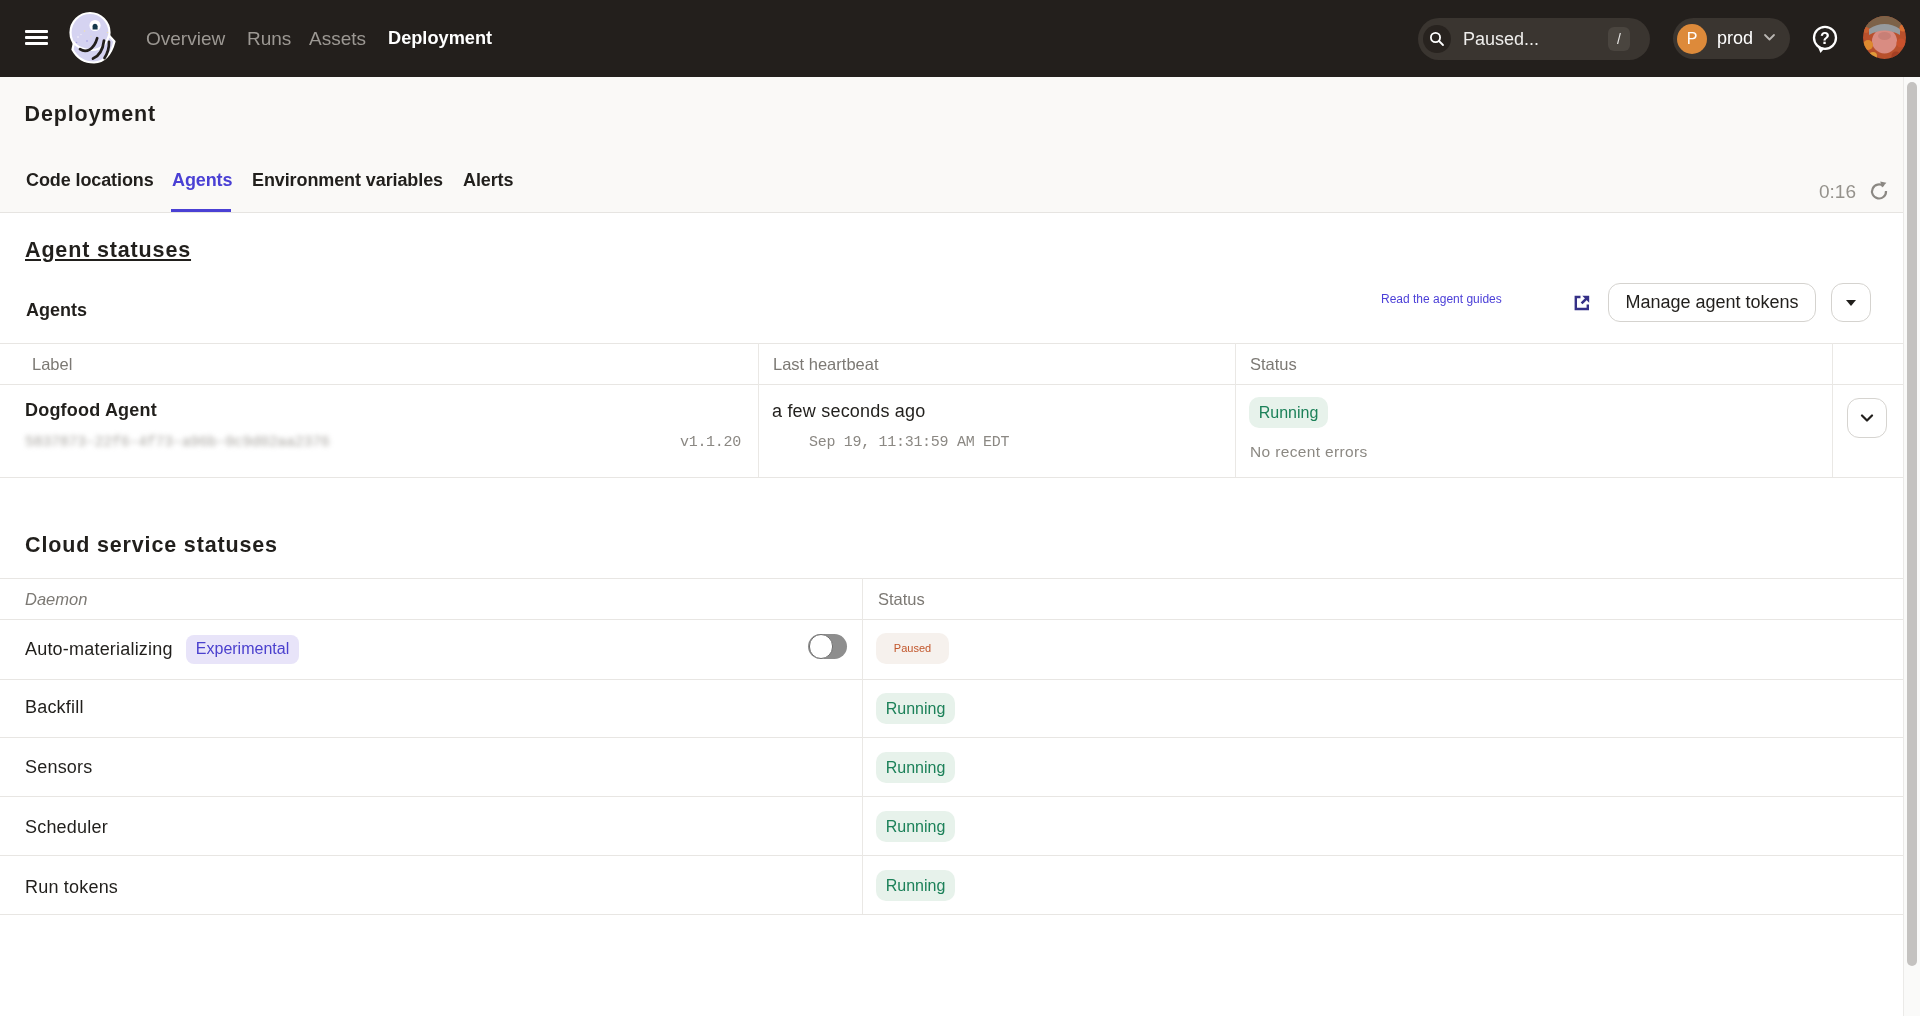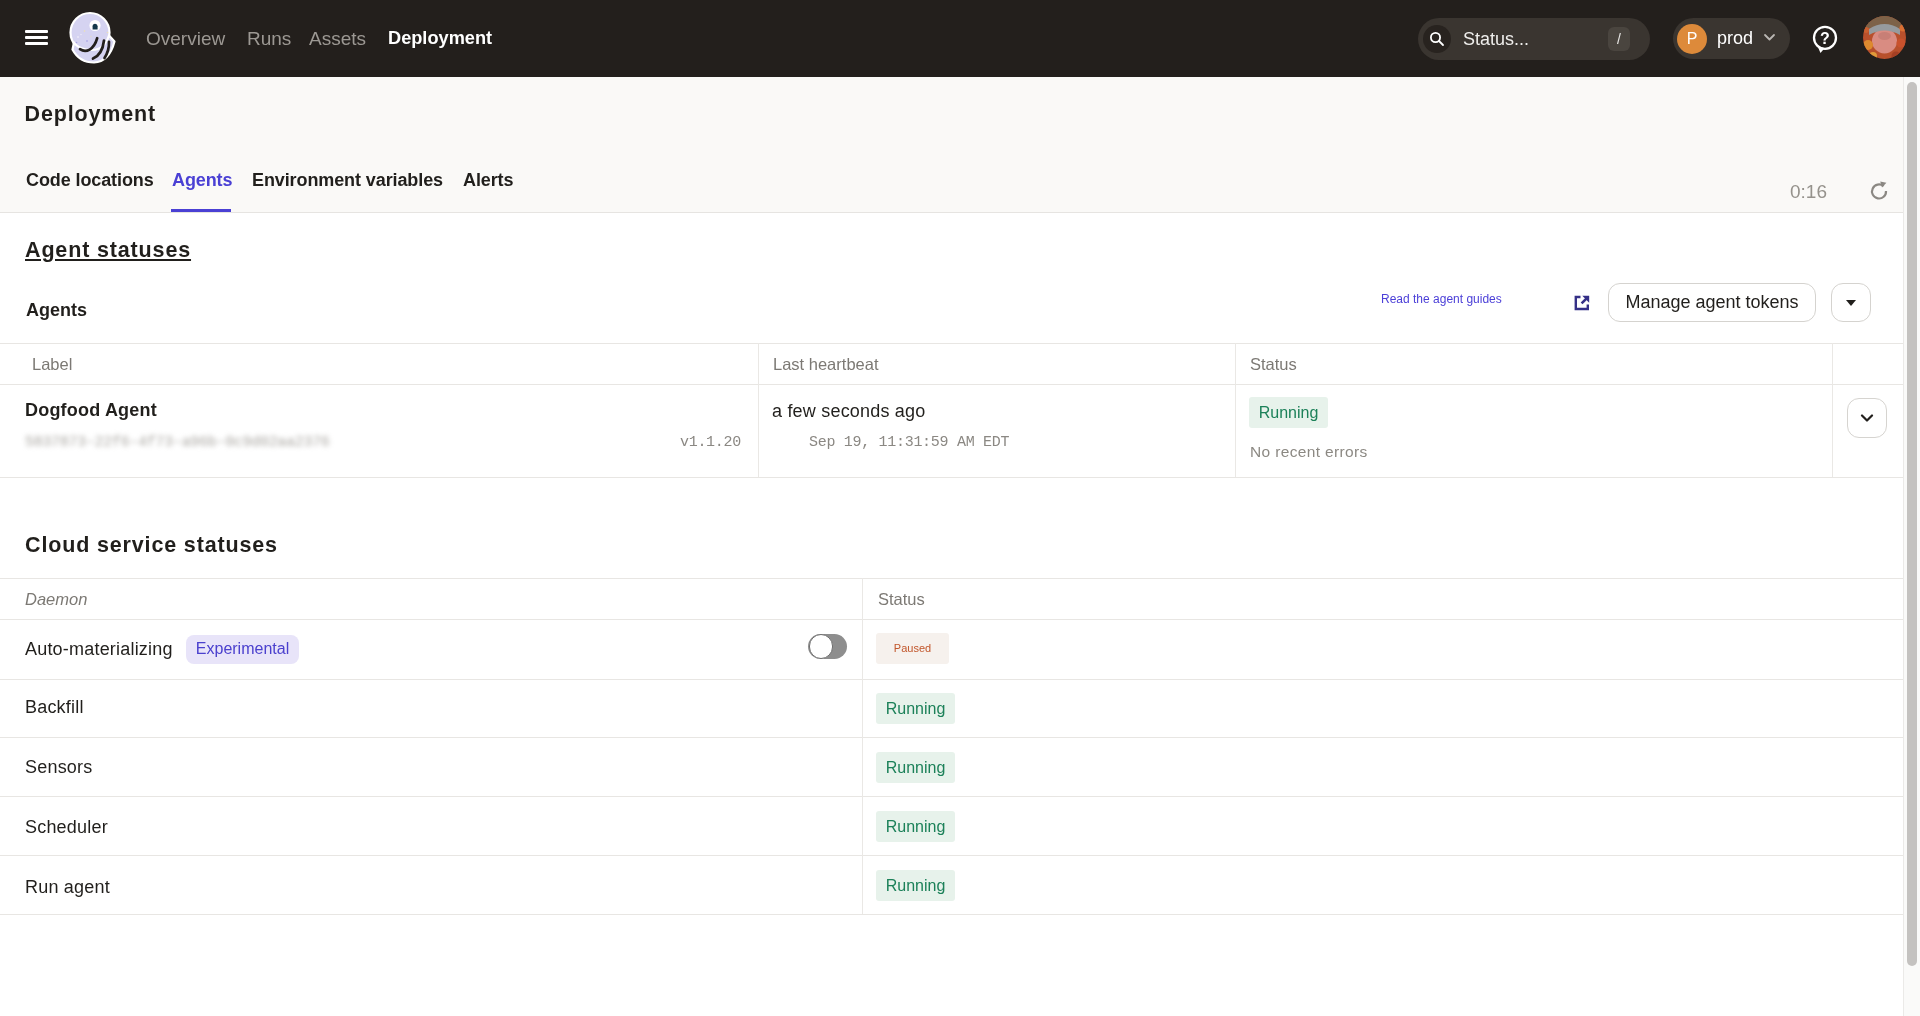--- a/index.html
+++ b/index.html
@@ -17,21 +17,21 @@
   #header { position:absolute; left:0; top:77px; width:1920px; height:136px;
     background:#FAF9F7; border-bottom:1px solid #E6E4E1; }
   .h1 { font-size:21.5px; font-weight:700; color:#211F1C; letter-spacing:0.85px; }
   .tab { font-size:18px; font-weight:700; color:#211F1C; letter-spacing:-0.1px; }
   
   .hline { position:absolute; left:0; width:1903px; height:1px; background:#E8E6E3; }
   .vline { position:absolute; width:1px; background:#EAE8E5; }
   .th { position:absolute; font-size:16.5px; color:#7C7974; }
   .cell { position:absolute; font-size:18px; color:#211F1C; letter-spacing:0.2px; }
   .mono { font-family:"Liberation Mono", monospace; font-size:15px; letter-spacing:-0.3px; color:#8B8883; }
-  .tag { position:absolute; height:31px; border-radius:3px; display:flex; align-items:center;
+  .tag { position:absolute; height:31px; border-radius:10px; display:flex; align-items:center;
          justify-content:center; font-size:16px; }
   .tag.green { background:#E7F2EB; color:#1C8159; }
 </style>
 </head>
 <body>
 
 <div id="topbar">
   <div class="bar" style="top:29.5px"></div>
   <div class="bar" style="top:35.5px"></div>
   <div class="bar" style="top:41.5px"></div>
@@ -57,21 +57,21 @@
   <div class="nav" style="left:388px">
       <b style="font-size:18.2px">Deployment</b>
     </div>
 
   <div class="pill" style="left:1418px;top:18px;width:232px;height:42px;"></div>
   <div class="abs" style="left:1423px;top:25px;width:28px;height:28px;border-radius:50%;background:#28231F;"></div>
   <svg class="abs" style="left:1429px;top:31px" width="16" height="16" viewBox="0 0 16 16">
     <circle cx="6.5" cy="6.5" r="4.6" fill="none" stroke="#fff" stroke-width="1.8"></circle>
     <path d="M 10,10 L 14,14" stroke="#fff" stroke-width="1.8" stroke-linecap="round"></path>
   </svg>
-  <div class="abs" style="left:1463px;top:18px;height:42px;display:flex;align-items:center;font-size:18px;color:#EFEEEC;">Status...</div>
+  <div class="abs" style="left:1463px;top:18px;height:42px;display:flex;align-items:center;font-size:18px;color:#EFEEEC;">Paused...</div>
   <div class="abs" style="left:1608px;top:27px;width:22px;height:24px;background:#4A453F;border-radius:6px;display:flex;align-items:center;justify-content:center;color:#E8E7E5;font-size:14px;">/</div>
 
   <div class="pill" style="left:1673px;top:18px;width:117px;height:41px;border-radius:20.5px;"></div>
   <div class="abs" style="left:1677px;top:23.5px;width:30px;height:30px;border-radius:50%;background:#DD8A3A;display:flex;align-items:center;justify-content:center;color:#fff;font-size:16px;">P</div>
   <div class="abs" style="left:1717px;top:18px;height:41px;display:flex;align-items:center;font-size:18px;color:#fff;">prod</div>
   <svg class="abs" style="left:1763px;top:33px" width="13" height="9" viewBox="0 0 13 9">
     <path d="M 2,2 L 6.5,6.5 L 11,2" fill="none" stroke="#B9B6B2" stroke-width="1.8" stroke-linecap="round" stroke-linejoin="round"></path>
   </svg>
 
   <svg class="abs" style="left:1811px;top:24px" width="28" height="30" viewBox="0 0 28 30">
@@ -102,21 +102,21 @@
   </svg>
 </div>
 
 <div id="header">
   <div class="abs h1" style="left:24.5px;top:24.5px;">Deployment</div>
   <div class="abs tab" style="left:26px;top:93px;">Code locations</div>
   <div class="abs tab" style="left:172px;top:93px;color:#4A40D4;">Agents</div>
   <div class="abs tab" style="left:252px;top:93px;">Environment variables</div>
   <div class="abs tab" style="left:463px;top:93px;">Alerts</div>
   <div class="abs" style="left:171px;top:132px;width:60px;height:3px;background:#4A40D4;"></div>
-  <div class="abs" style="left:1790px;top:104px;width:66px;height:22px;font-size:19px;color:#95928C;">0:16</div>
+  <div class="abs" style="left:1790px;top:104px;width:66px;height:22px;font-size:19px;color:#95928C;text-align:right;">0:16</div>
   <svg class="abs" style="left:1869px;top:103.5px;" width="20" height="20" viewBox="0 0 20 20">
     <path d="M 17,10 A 7,7 0 1 1 14.6,5.2" fill="none" stroke="#8B8883" stroke-width="2.2"></path>
     <path d="M 11.2,0.5 L 17.4,1.8 L 13.0,6.4 Z" fill="#8B8883"></path>
   </svg>
 </div>
 
 <div class="abs h1" style="left:25px;top:237.5px;text-decoration:underline;">Agent statuses</div>
 <div class="abs" style="left:26px;top:300px;font-size:18px;font-weight:700;color:#211F1C;">Agents</div>
 
 <div class="abs" style="left:1381px;top:292px;font-size:12px;color:#4C40D8;">Read the agent guides</div>
@@ -172,17 +172,17 @@
 <div class="abs" style="left:808px;top:633.5px;width:39px;height:25.5px;border-radius:13px;background:#8E8E8E;"></div>
 <div class="abs" style="left:808.5px;top:634px;width:24.5px;height:24.5px;border-radius:50%;background:#fff;border:1.4px solid #6E6E6E;"></div>
 <div class="tag" style="left:876px;top:632.5px;width:73px;background:#F6F1ED;color:#C2562B;font-size:11px;">Paused</div>
 
 <div class="cell" style="left:25px;top:697px;">Backfill</div>
 <div class="tag green" style="left:876px;top:693px;width:79px;">Running</div>
 <div class="cell" style="left:25px;top:757px;">Sensors</div>
 <div class="tag green" style="left:876px;top:752px;width:79px;">Running</div>
 <div class="cell" style="left:25px;top:817px;">Scheduler</div>
 <div class="tag green" style="left:876px;top:811px;width:79px;">Running</div>
-<div class="cell" style="left:25px;top:877px;">Run agent</div>
+<div class="cell" style="left:25px;top:877px;">Run tokens</div>
 <div class="tag green" style="left:876px;top:870px;width:79px;">Running</div>
 
 <div class="abs" style="left:1903px;top:77px;width:17px;height:939px;background:#FAFAF9;border-left:1px solid #EBEAE8;"></div>
 <div class="abs" style="left:1907px;top:82px;width:10px;height:884px;border-radius:5px;background:#C4C2C0;"></div>
 
 </body></html>

